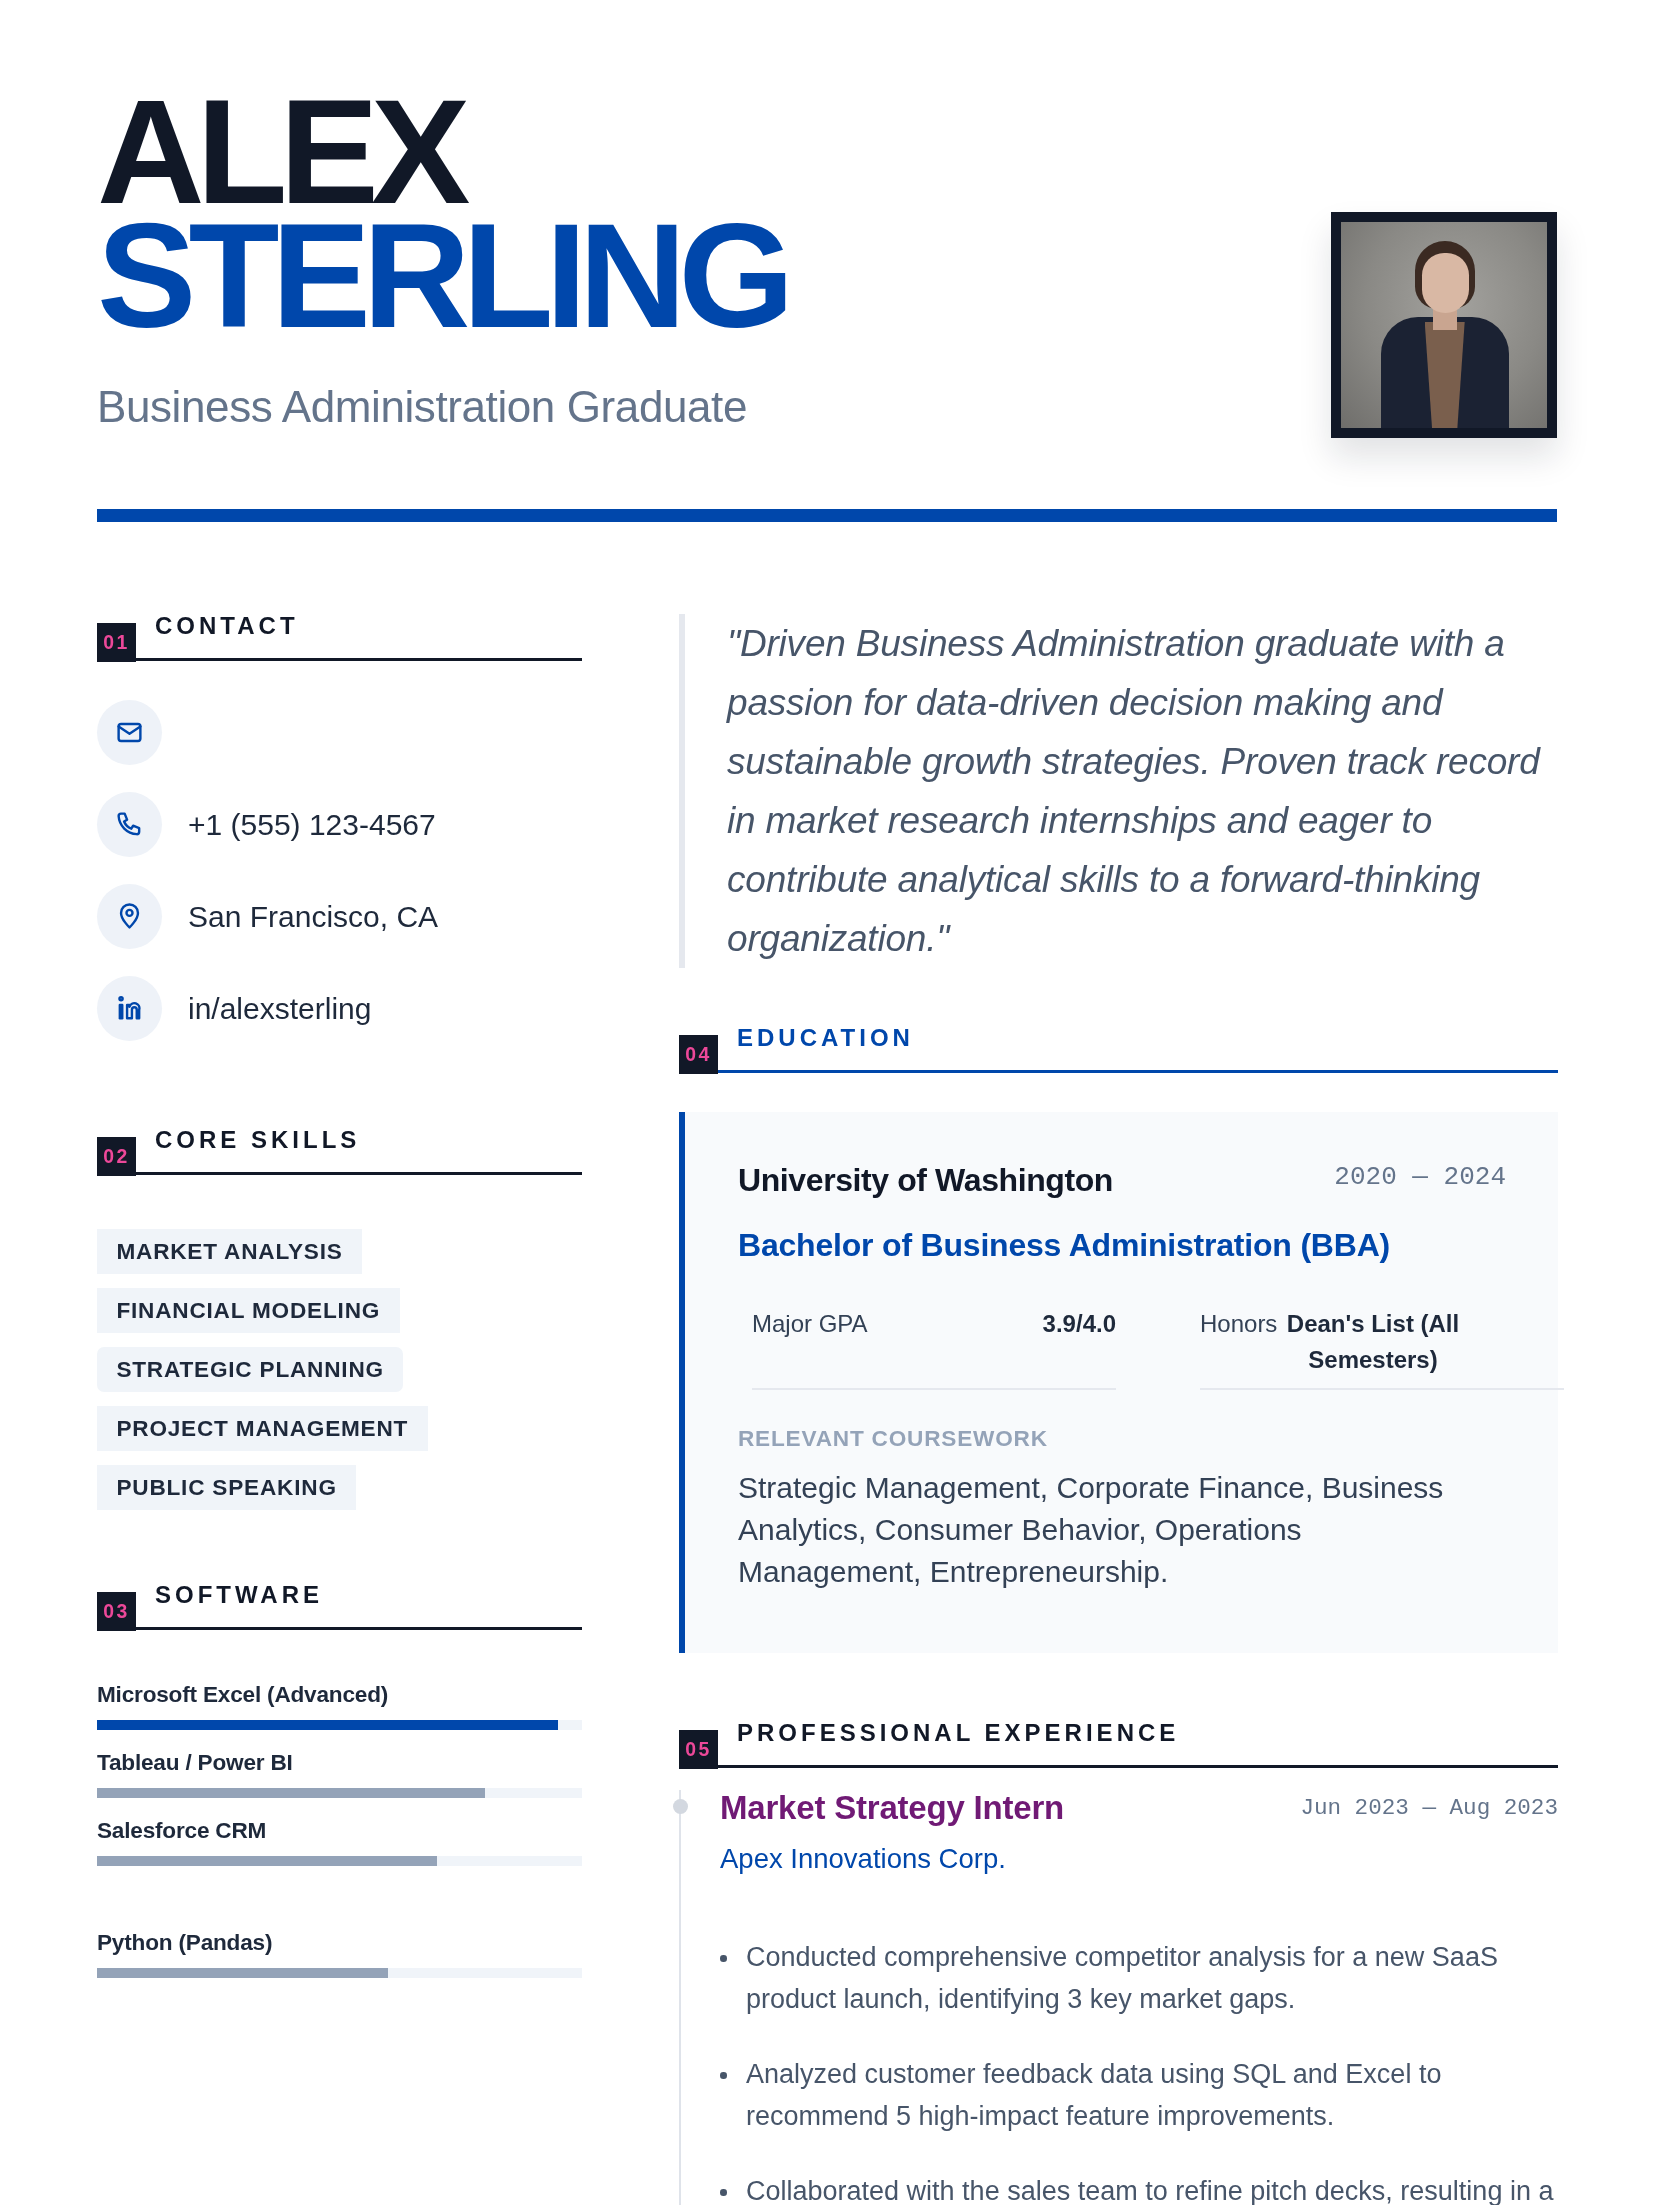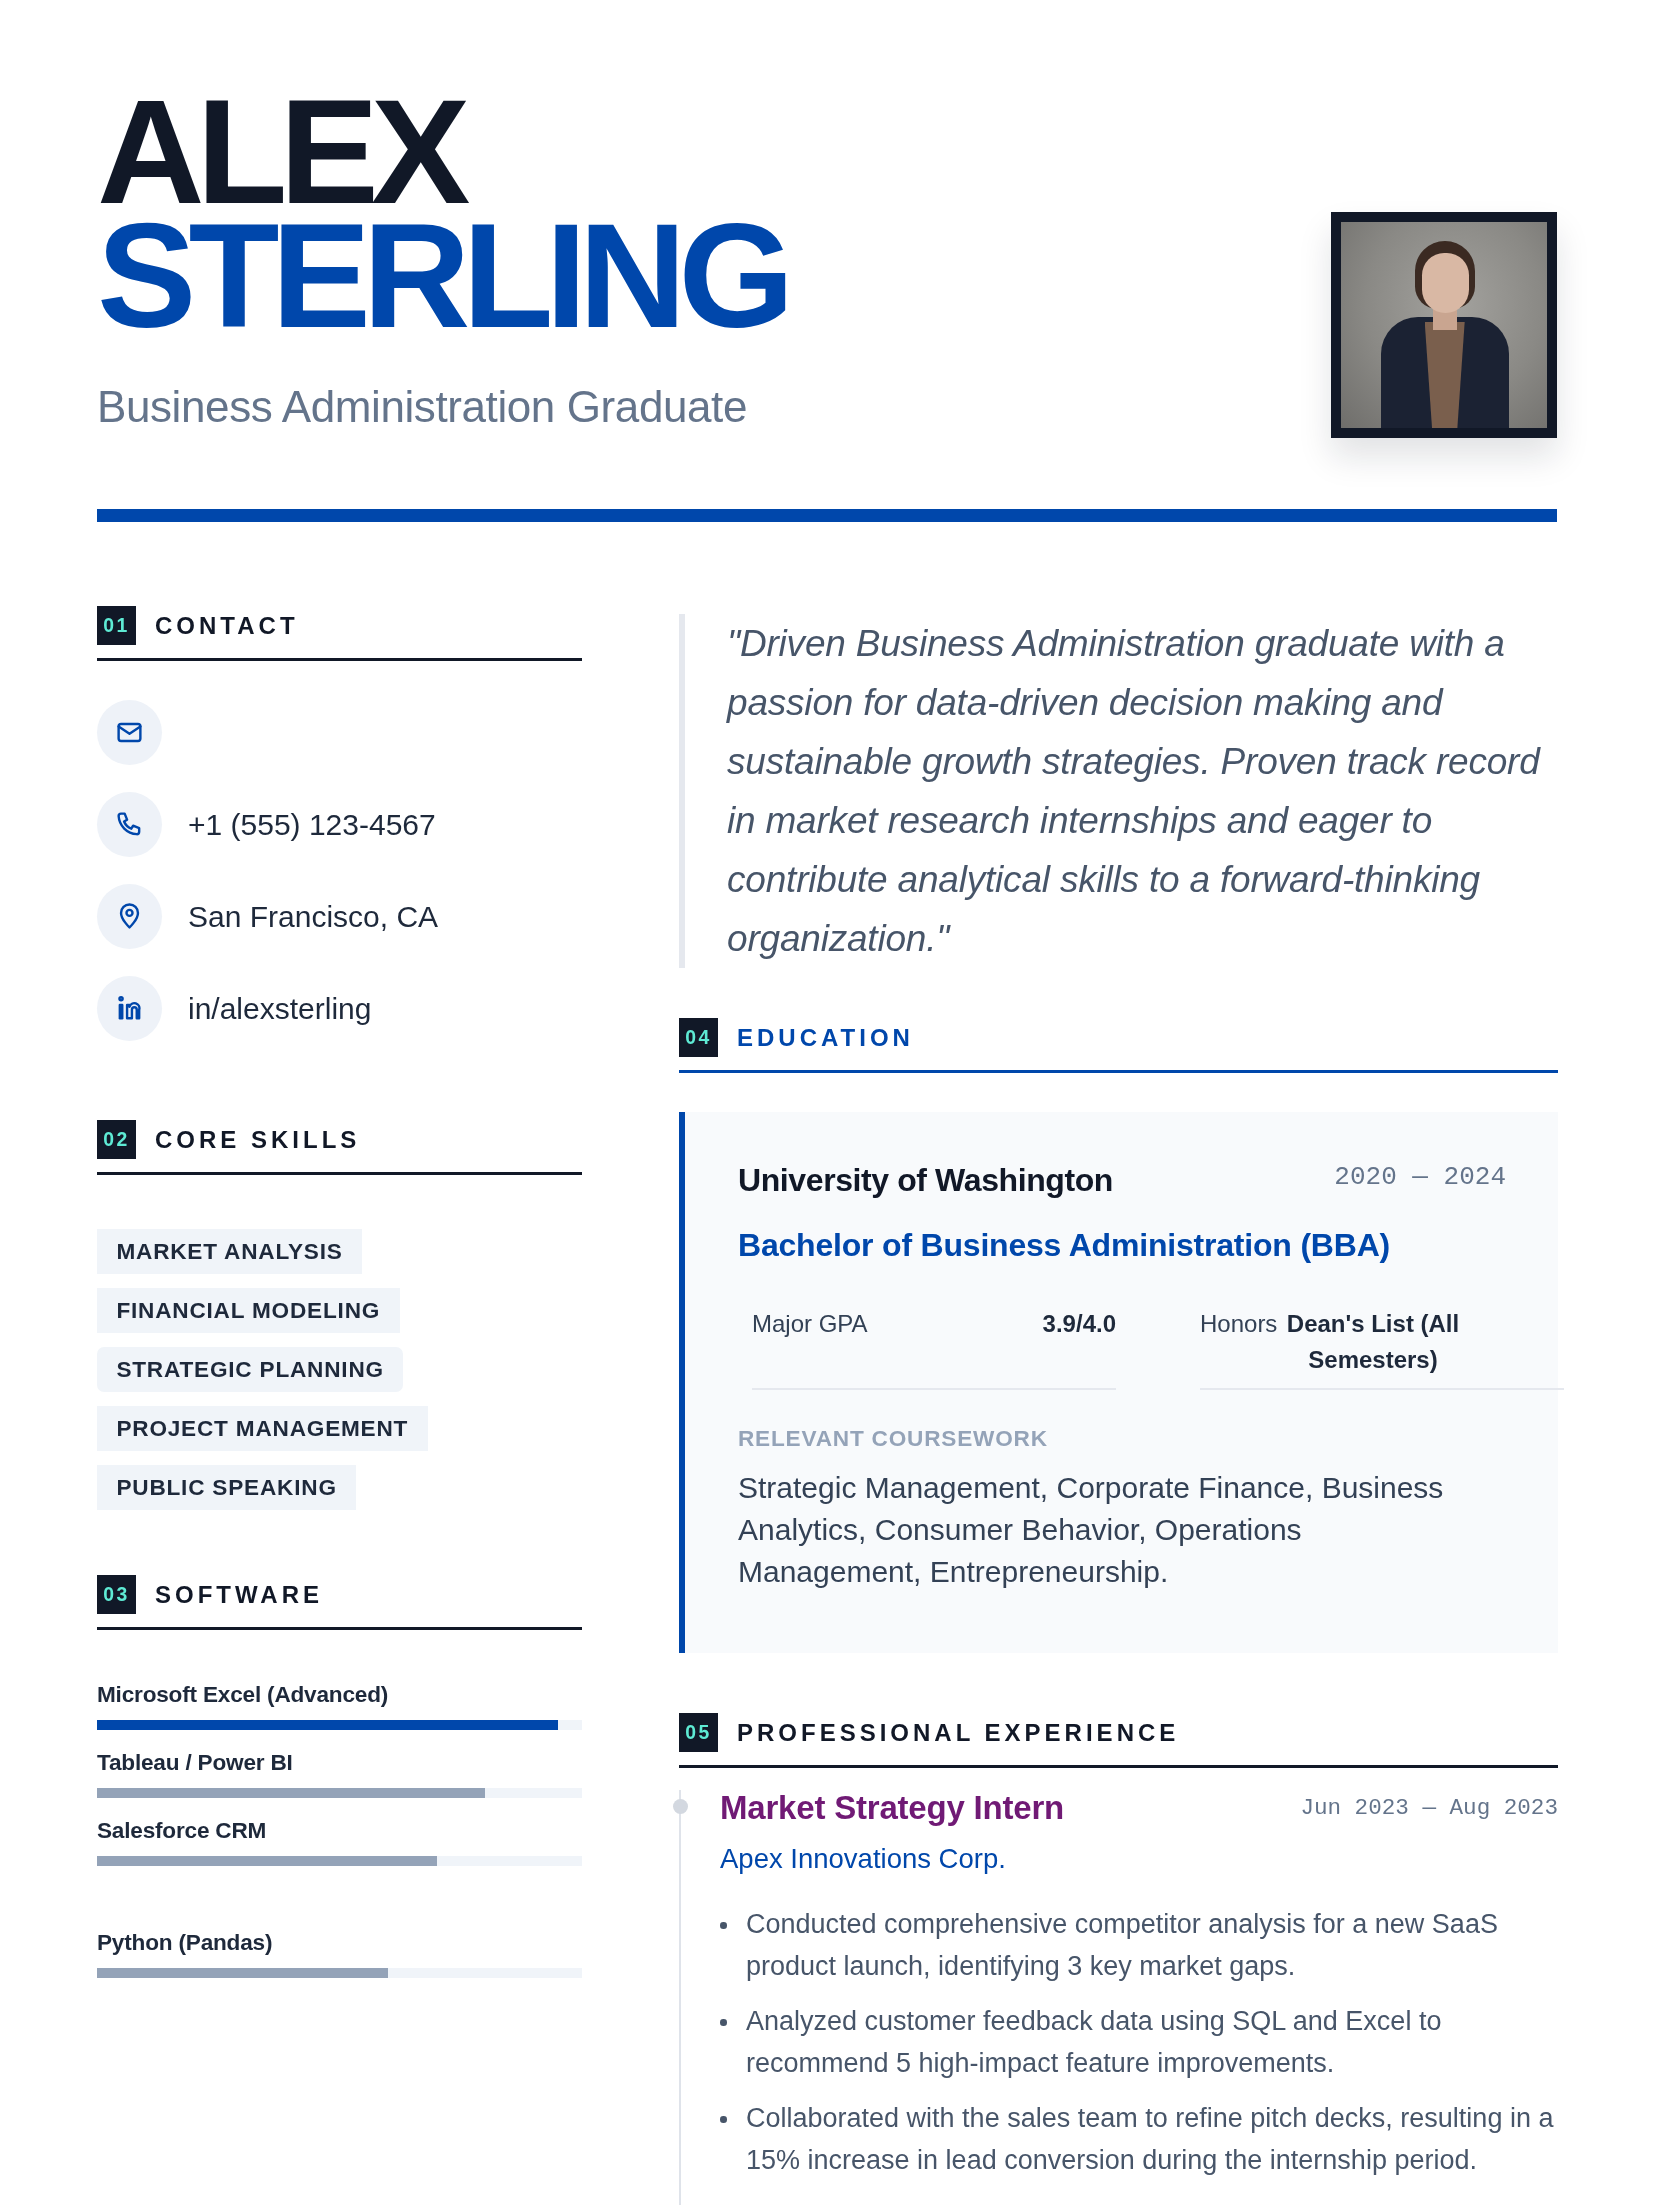--- a/index.html
+++ b/index.html
@@ -18,21 +18,21 @@
   .photo-inner .hair { position: absolute; left: 74px; top: 19.4px; width: 60px; height: 68px; border-radius: 32px 32px 24px 24px; background: #3b2a22; }
   .photo-inner .face { position: absolute; left: 81px; top: 31px; width: 47px; height: 60px; border-radius: 22.6px 22.6px 24px 24px; background: #d9b8a4; }
   .photo-inner .neck { position: absolute; left: 92px; top: 84px; width: 24px; height: 24px; background: #c9a590; }
   .photo-inner .jacket { position: absolute; left: 40px; top: 95px; width: 128px; height: 121px; border-radius: 37px 37px 0 0; background: #1b2233; }
   .photo-inner .blouse { position: absolute; left: 84px; top: 100px; width: 40px; height: 116px; background: #7a5f4d; clip-path: polygon(0 0, 100% 0, 80% 100%, 20% 100%); }
   .header-rule { position: absolute; left: 0; top: 509px; width: 1460px; height: 13px; background: #0047AB; }
 
   
   .sec-head { position: absolute; height: 55px; border-bottom: 3.2px solid #111827; }
   .sec-head.blue { border-bottom-color: #0047AB; }
-  .sec-badge { position: absolute; left: 0; top: 0; width: 39px; height: 39px; background: #111827; color: #5eead4; font-weight: 700; font-size: 19.4px; line-height: 39px; text-align: center; letter-spacing: 2.4px; }
+  .sec-badge { position: absolute; left: 0; top: 17px; width: 39px; height: 39px; background: #111827; color: #ec4899; font-weight: 700; font-size: 19.4px; line-height: 39px; text-align: center; letter-spacing: 2.4px; }
   .sec-title { position: absolute; left: 58px; top: 0; line-height: 39px; font-weight: 700; font-size: 24px; letter-spacing: 4px; color: #111827; white-space: nowrap; }
   .sec-head.blue .sec-title { color: #0047AB; }
 
   
   .left { position: absolute; left: 0; top: 0; width: 485px; }
   .contact-row { position: absolute; left: 0; height: 65px; width: 485px; }
   .contact-icon { position: absolute; left: 0; top: 0; width: 65px; height: 65px; border-radius: 50%; background: #eef2f8; display: flex; align-items: center; justify-content: center; }
   .contact-icon svg { width: 29px; height: 29px; }
   .contact-text { position: absolute; left: 91px; top: 0; line-height: 65px; font-size: 30px; color: #1e293b; white-space: nowrap; }
 
@@ -58,21 +58,21 @@
   .edu-stat.honors .val { position: absolute; left: 84px; right: auto; width: 178px; text-align: center; }
   .edu-cw-label { position: absolute; left: 53px; top: 312px; font-weight: 700; font-size: 22.6px; color: #94a3b8; letter-spacing: 0.8px; line-height: 29px; }
   .edu-cw { position: absolute; left: 53px; top: 355px; width: 727px; font-size: 30px; line-height: 42px; color: #334155; }
 
   .timeline-line { position: absolute; left: 0; top: 1790px; width: 2.4px; height: 415px; background: #dfe3ea; }
   .timeline-dot { position: absolute; left: -6.5px; top: 1799px; width: 15.3px; height: 15.3px; border-radius: 50%; background: #d3d8e0; }
   .job-title { position: absolute; left: 41px; top: 1785px; font-weight: 700; font-size: 33px; color: #701a75; line-height: 45px; letter-spacing: -0.2px; }
   .job-dates { position: absolute; right: 0; top: 1792px; font-family: "Liberation Mono", "DejaVu Sans Mono", monospace; font-size: 22.6px; color: #64748b; line-height: 32px; }
   .job-company { position: absolute; left: 41px; top: 1839px; font-size: 27.5px; color: #0047AB; line-height: 39px; }
   .job-bullets { position: absolute; left: 41px; top: 1903px; width: 840px; list-style: none; }
-  .job-bullets li { position: relative; padding-left: 26px; font-size: 27px; line-height: 42px; color: #475569; margin-bottom: 13px; }
+  .job-bullets li { position: relative; padding-left: 26px; font-size: 27px; line-height: 42px; color: #475569; margin-bottom: 13px; margin-top: 33px; }
   .job-bullets li::before { content: ""; position: absolute; left: 0; top: 19.4px; width: 6.5px; height: 6.5px; border-radius: 50%; background: #475569; }
 </style>
 </head>
 <body>
 
 <div class="page">
 
   <h1 class="name">
     <span class="first">ALEX</span>
     <span class="last">STERLING</span>

